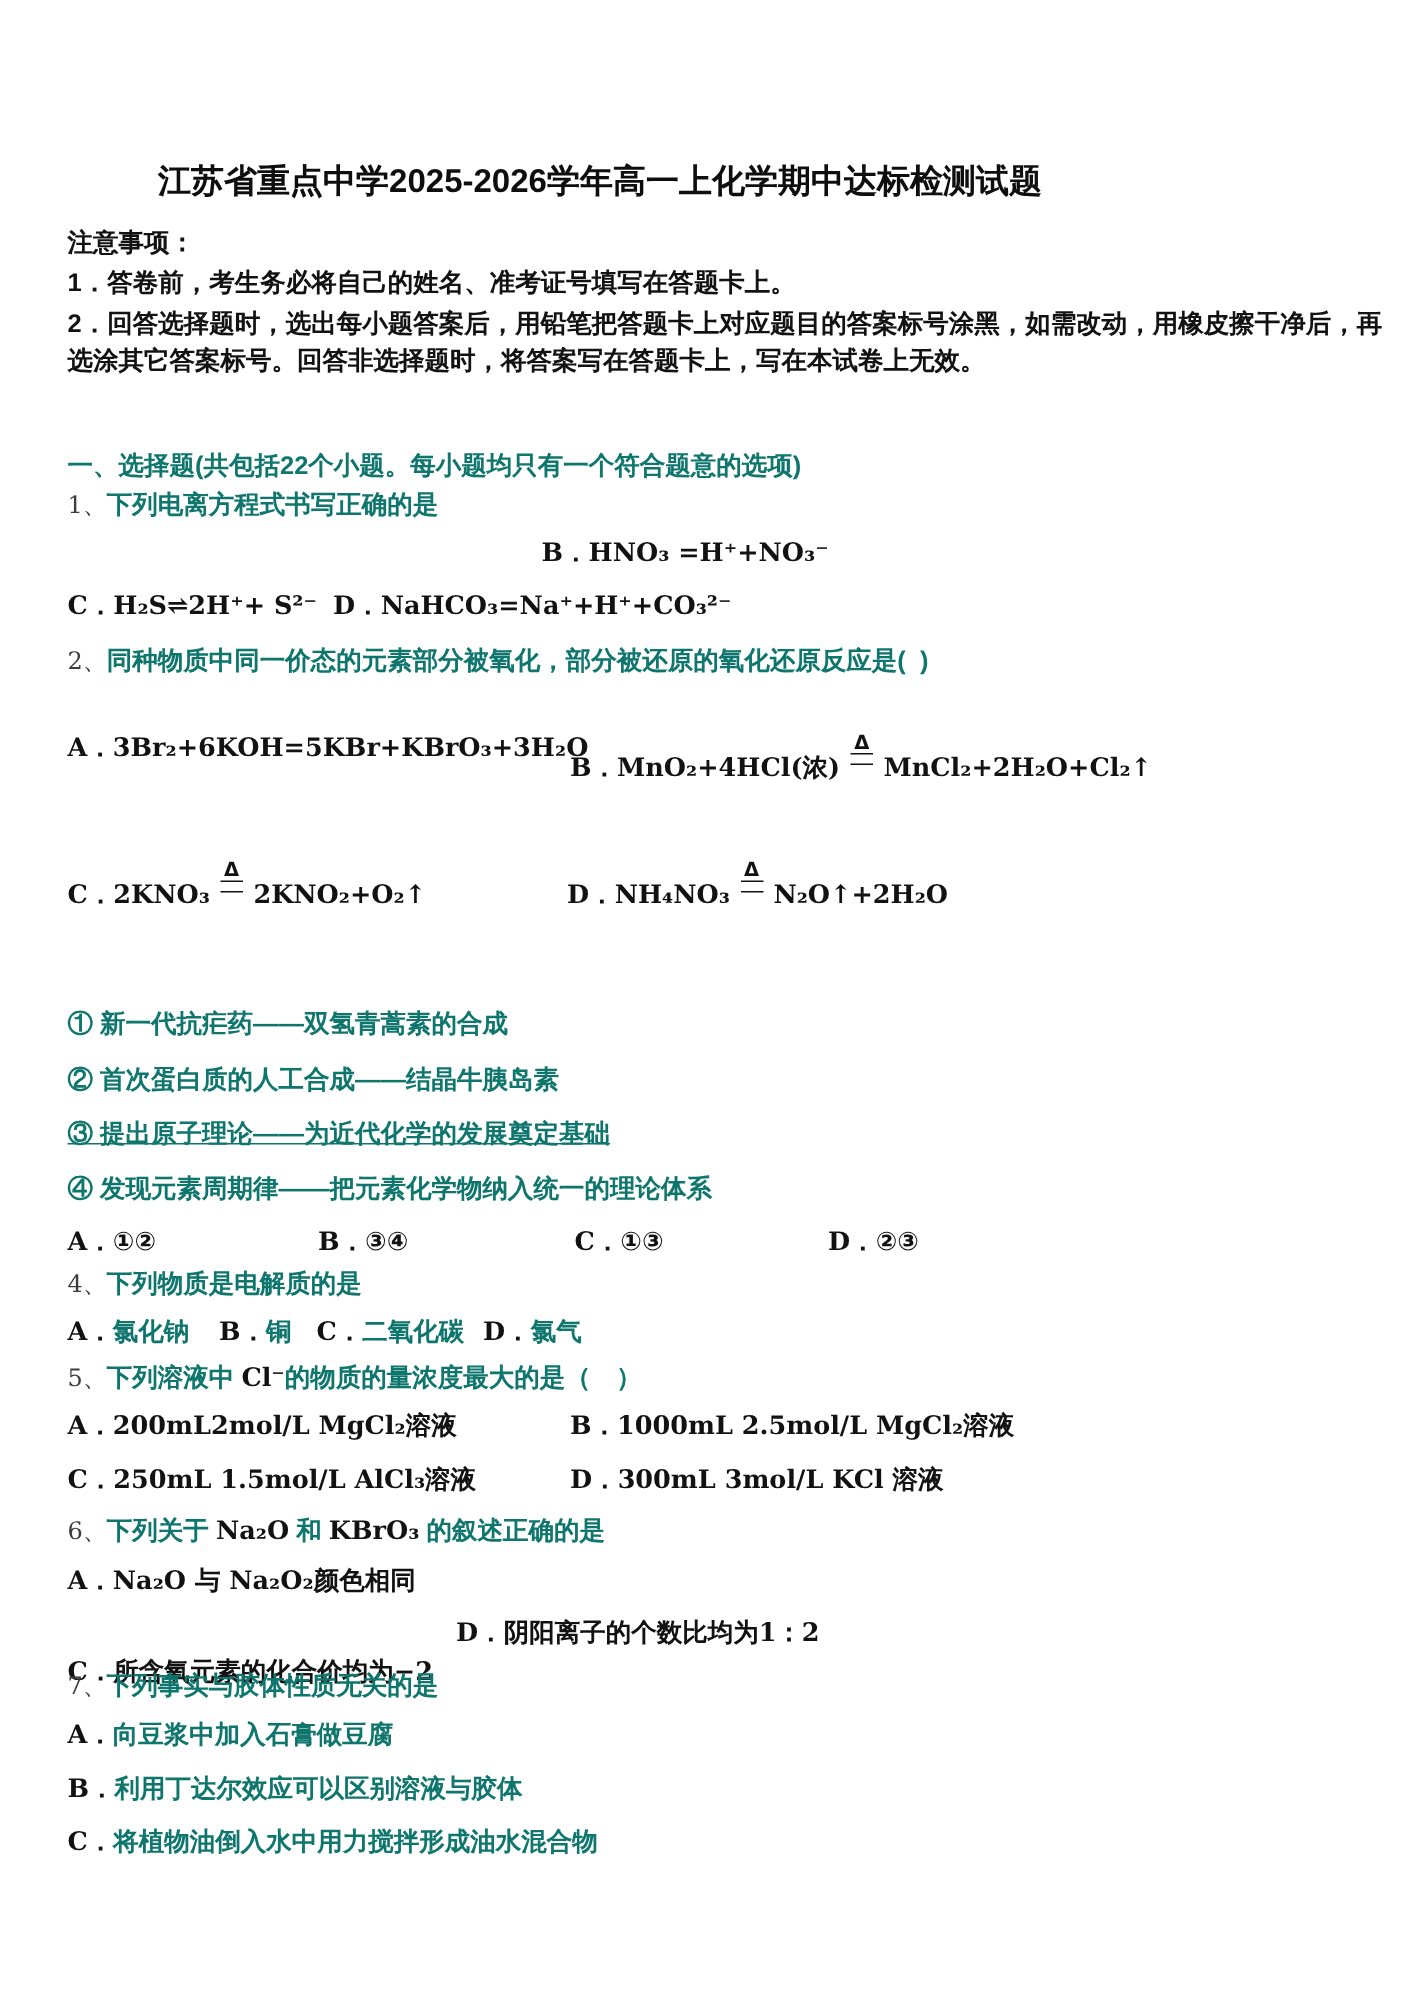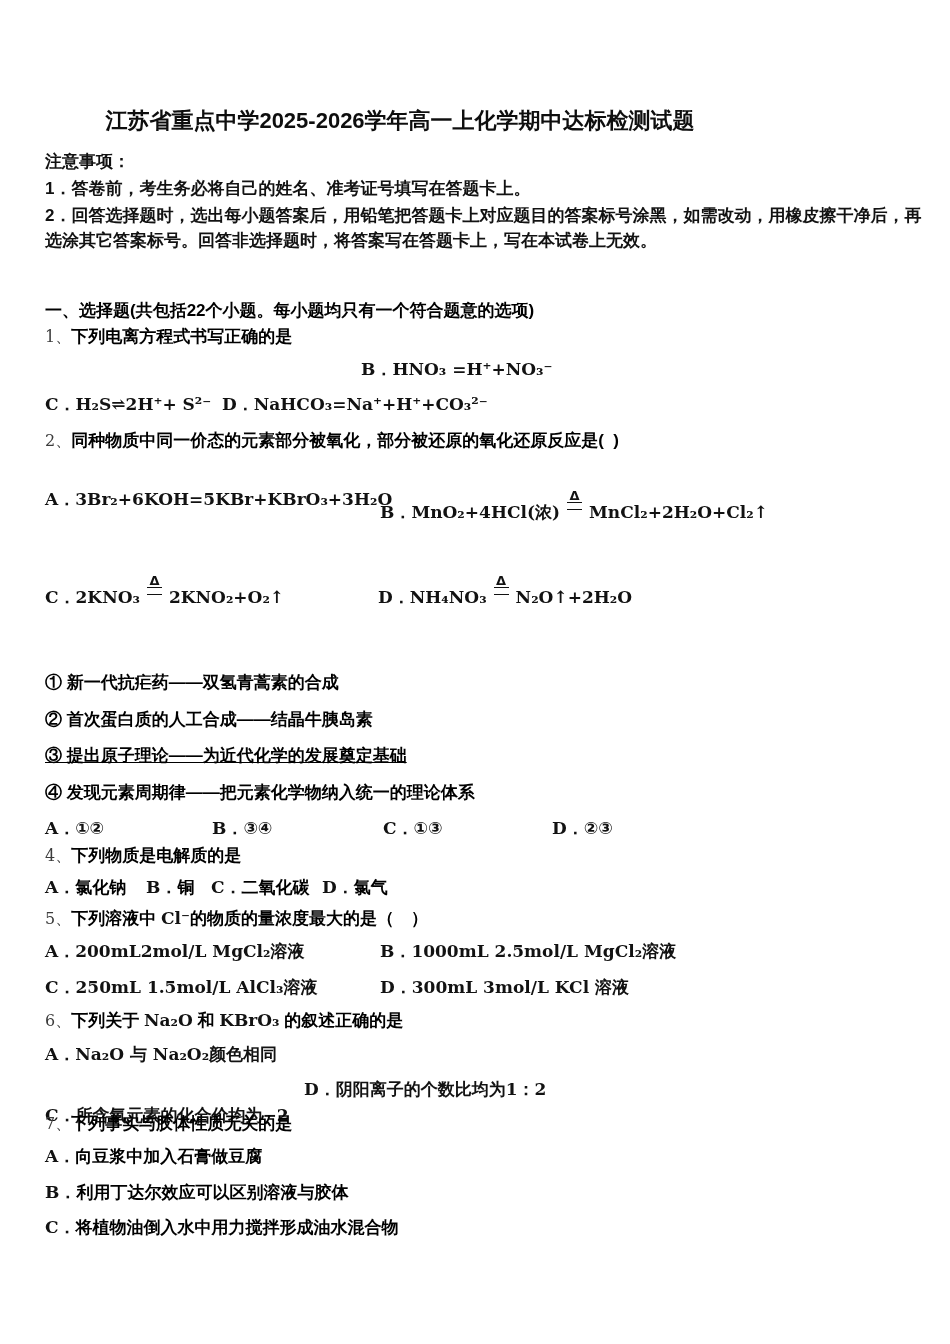--- a/index.html
+++ b/index.html
@@ -6,21 +6,21 @@
   .page {
     position:relative;
     width:950px; height:1344px;
     background:#ffffff;
     overflow:hidden;
     font-family:"Liberation Sans", sans-serif;
     color:#111;
   }
   .t { position:absolute; white-space:pre; line-height:21px; }
   
-  .hei { font-family:"Liberation Sans", sans-serif; font-weight:700; font-size:17px; color:#000000; }
+  .hei { font-family:"Liberation Sans", sans-serif; font-weight:700; font-size:17px; color:#0f766e; }
   
   .note { font-family:"Liberation Sans", sans-serif; font-weight:700; font-size:17px; color:#121212; }
   
   .num { font-family:"DejaVu Serif", serif; font-weight:400; font-size:16px; color:#3c3c3c; }
   
   .f { font-family:"DejaVu Serif","DejaVu Sans", serif; font-weight:700; font-size:17px; color:#121212; }
   .lab { font-family:"DejaVu Serif","DejaVu Sans", serif; font-weight:700; font-size:17px; color:#121212; }
   .title {
     position:absolute; left:0; top:106px; width:800px;
     text-align:center; font-weight:700; font-size:22px;

